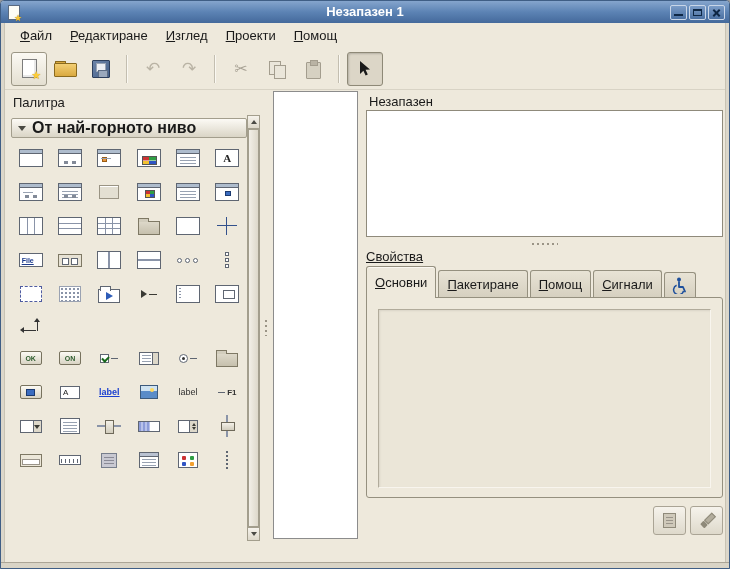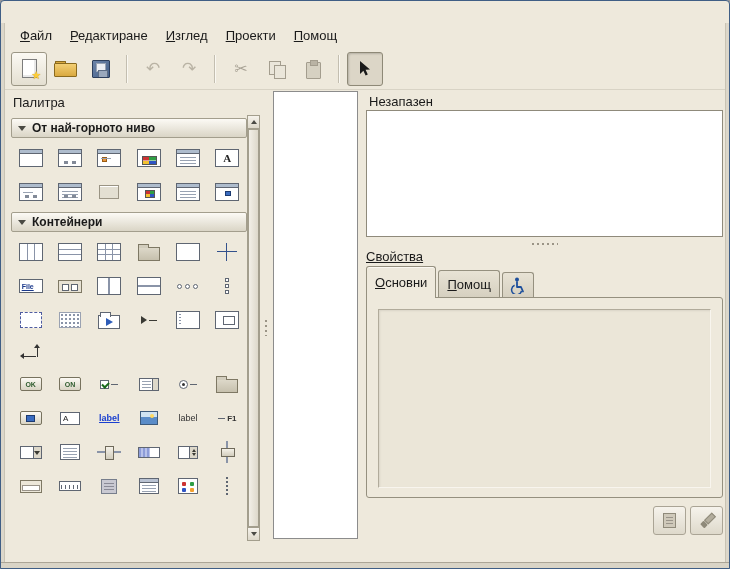--- a/index.html
+++ b/index.html
@@ -66,21 +66,21 @@
 
   
   .side-label { position:absolute; font-size:13px; }
   #palette-label { left:12px; top:94px; }
   #inspector-label { left:368px; top:93px; }
   #props-label { left:365px; top:248px;text-decoration:underline; }
 
   
   .palette { position:absolute; left:10px; top:114px; width:236px; height:426px; overflow:hidden; }
   .psec { height:20px; margin:3px 0; background:linear-gradient(180deg,#fcfaf5,#dad5c6); border:1px solid #a39e8d; border-radius:2px;
-          display:flex; align-items:center; padding:0 6px; gap:6px; font-weight:bold; font-size:12px; }
+          display:flex; align-items:center; padding:0 6px; gap:6px; font-weight:bold; font-size:16px; }
   .exp { width:0; height:0; border-left:4px solid transparent; border-right:4px solid transparent; border-top:5px solid #4a4a44; flex:none; }
   .pgrid { display:grid; grid-template-columns:repeat(6,1fr); }
   .pc { height:34px; display:flex; align-items:center; justify-content:center; }
   .pc.short { height:30px; }
 
   .vscroll { position:absolute; left:246px; top:114px; width:13px; height:426px; border:1px solid #a39e8d; background:#cdc8ba; }
   .sb-btn { position:absolute; left:0; right:0; height:13px; background:linear-gradient(180deg,#f6f3ec,#ddd8ca);
             display:flex; align-items:center; justify-content:center; }
   .sb-btn.up { top:0; border-bottom:1px solid #a39e8d; } .sb-btn.down { bottom:0; border-top:1px solid #a39e8d; }
   .tri-up { width:0; height:0; border-left:3px solid transparent; border-right:3px solid transparent; border-bottom:4px solid #4a4a44; }
@@ -230,20 +230,36 @@
                                radial-gradient(circle at 13px 5px,#2f9e44 2px,transparent 2.5px),
                                radial-gradient(circle at 5px 11px,#2f54c4 2px,transparent 2.5px),
                                radial-gradient(circle at 13px 11px,#f2a030 2px,transparent 2.5px); }
   .vsepico { width:2px; height:18px; background:repeating-linear-gradient(180deg,#5f6672 0 2px,transparent 2px 4px); }
 </style>
 </head>
 <body>
 
 <div class="window">
 
+  <div class="titlebar">
+    <span class="app-icon"></span>
+    <span class="title">Незапазен 1</span>
+    <span class="winbtns">
+      <span class="wbtn w-min">
+          <i></i>
+        </span>
+      <span class="wbtn w-max">
+          <i></i>
+        </span>
+      <span class="wbtn w-close">
+          <i class="x1"></i>
+          <i class="x2"></i>
+        </span>
+    </span>
+  </div>
 
   <div class="frame-l"></div>
   <div class="frame-r"></div>
 
   <div class="menubar">
     <span class="mitem"><span>Файл</span></span>
     <span class="mitem"><span>Редактиране</span></span>
     <span class="mitem"><span>Изглед</span></span>
     <span class="mitem"><span>Проекти</span></span>
     <span class="mitem"><span>Помощ</span></span>
@@ -343,24 +359,20 @@
             <i class="mlines"></i>
           </span>
         </div>
       <div class="pc">
           <span class="mini tb">
             <i class="bluedot"></i>
           </span>
         </div>
     </div>
 
-    <div class="psec">
-      <i class="exp"></i>
-      <span>Контейнери</span>
-    </div>
     <div class="pgrid">
       <div class="pc">
           <span class="boxc cols3"></span>
         </div>
       <div class="pc">
           <span class="boxc rows3"></span>
         </div>
       <div class="pc">
           <span class="boxc grid33"></span>
         </div>
@@ -545,21 +557,27 @@
   <span class="side-label" id="inspector-label">Незапазен</span>
   <div class="inspector-box"></div>
   <div class="hgrip"></div>
 
   <span class="side-label" id="props-label">Свойства</span>
   <div class="tabs">
     <div class="tab active">
         <span>Основни</span>
       </div>
     <div class="tab">
+        <span>Пакетиране</span>
+      </div>
+    <div class="tab">
         <span>Помощ</span>
+      </div>
+    <div class="tab">
+        <span>Сигнали</span>
       </div>
     <div class="tab icontab">
       <svg width="16" height="17" viewBox="0 0 16 17">
         <circle cx="7" cy="2.6" r="2" fill="#1d4f9c"></circle>
         <path d="M7 5 L7 10 L11 10 L13 14.5" stroke="#1d4f9c" stroke-width="1.8" fill="none" stroke-linecap="round" stroke-linejoin="round"></path>
         <path d="M4.6 8.2 A5 5 0 1 0 11.5 13.8" stroke="#1d4f9c" stroke-width="1.5" fill="none"></path>
       </svg>
     </div>
   </div>
   <div class="notebook">

